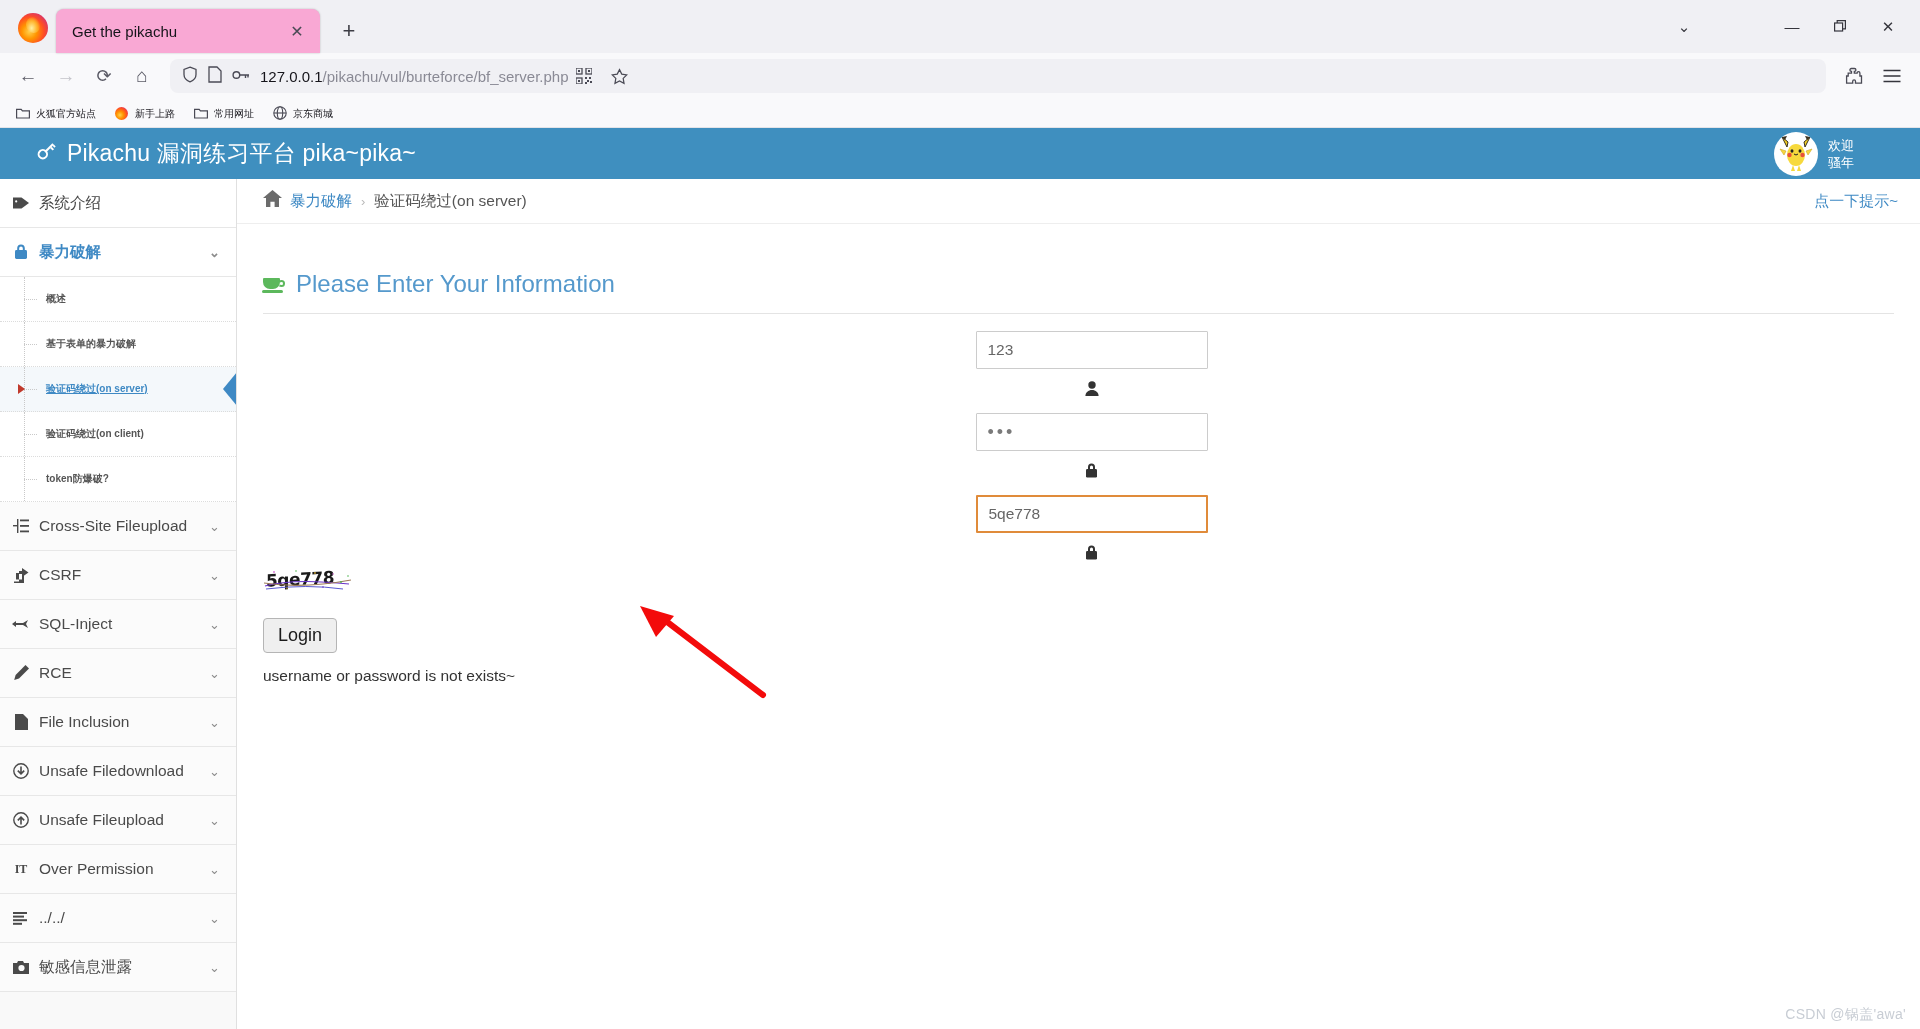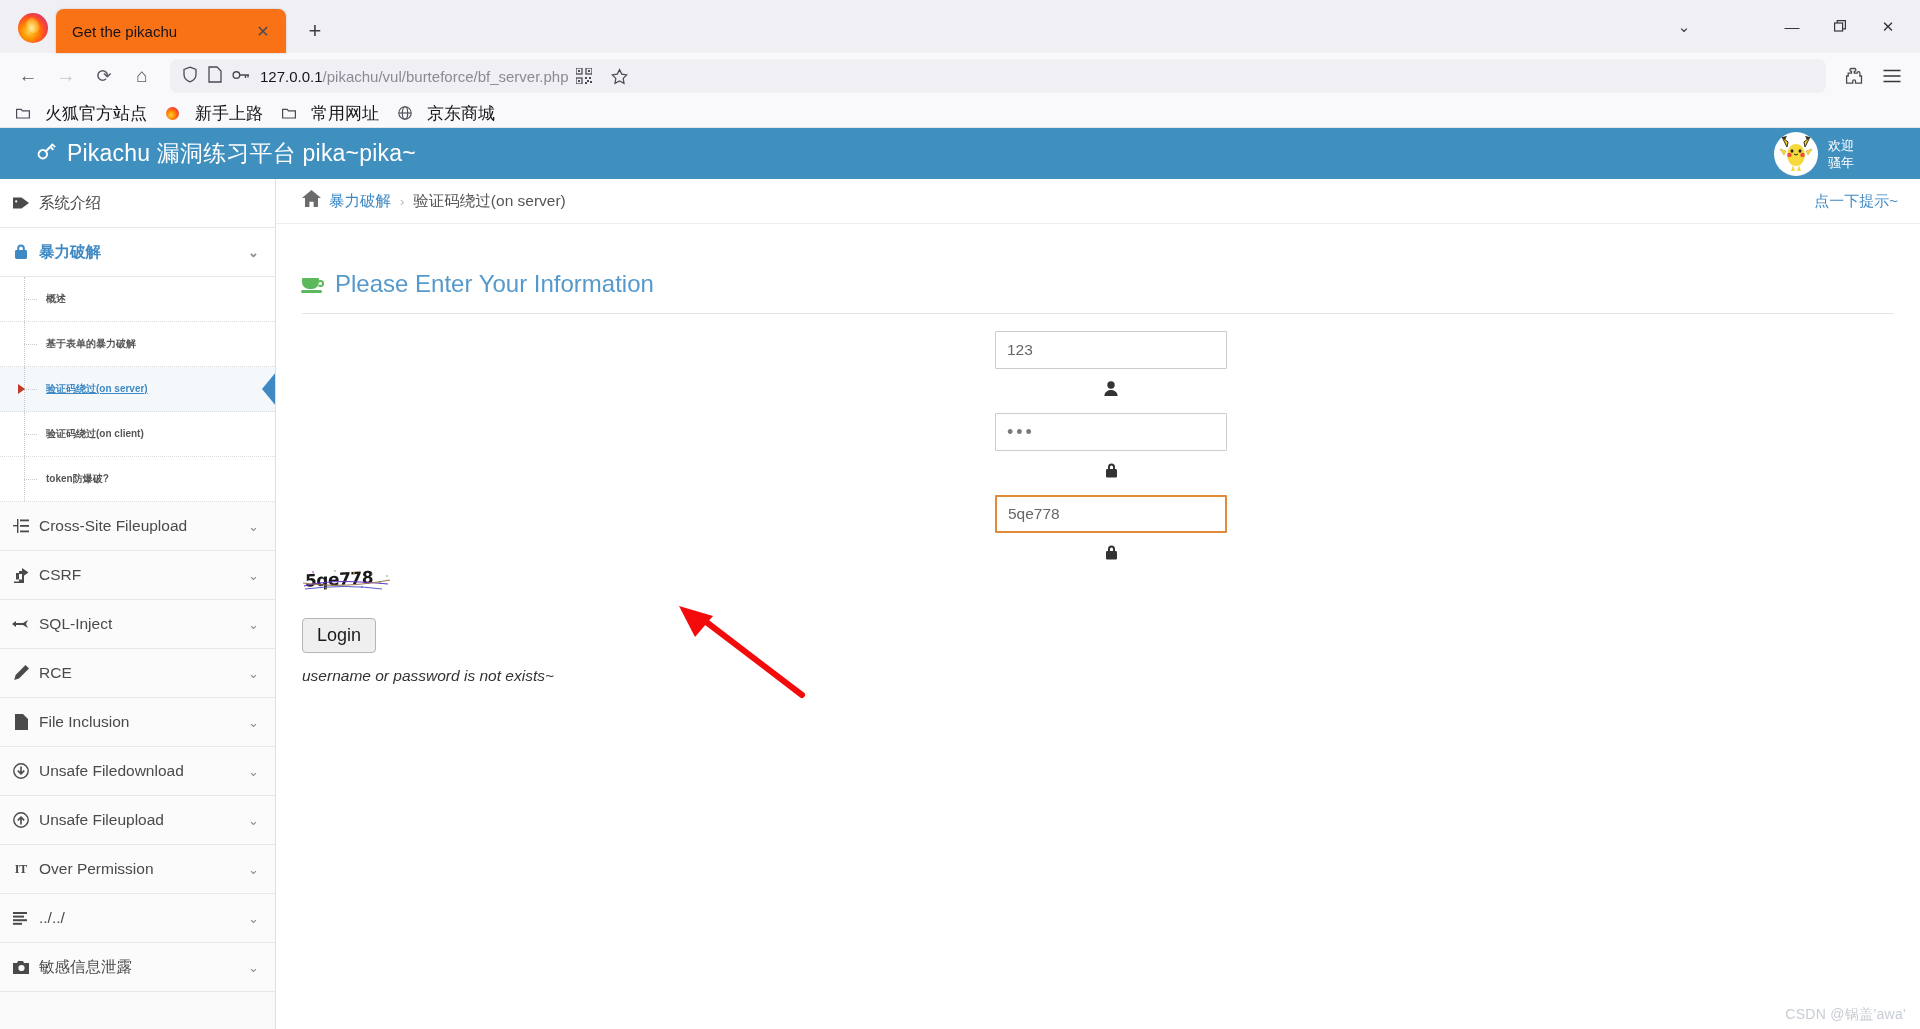--- a/index.html
+++ b/index.html
@@ -23,21 +23,21 @@
     border-radius: 50%;
     background: radial-gradient(circle at 38% 62%, #ffd14d 0%, #ff9500 28%, #ff4f22 55%, #d6326f 80%, #9a3fb5 100%);
     position: relative; flex: none;
   }
   .ff-logo::after {
     content: ""; position: absolute; left: 8px; top: 4px; width: 14px; height: 16px;
     background: radial-gradient(ellipse at 40% 70%, #fff0a0 0%, #ffb52e 45%, rgba(255,120,30,0) 75%);
     border-radius: 50% 50% 45% 55%;
   }
   .tab {
-    width: 230px; height: 44px; background: #f97316;
+    width: 264px; height: 44px; background: #f9a8d4;
     border-radius: 8px 8px 0 0;
     display: flex; align-items: center; padding: 0 10px 0 16px;
     box-shadow: 0 0 2px rgba(0,0,0,0.25);
     flex: none;
   }
   .tab-title {
     flex: 1; font-size: 15px; color: #15141a; white-space: nowrap;
     overflow: hidden; text-overflow: ellipsis;
   }
   .tab-close {
@@ -74,22 +74,22 @@
   .url-text { font-size: 15px; color: #8a8a95; white-space: nowrap; overflow: hidden; }
   .url-text b { color: #15141a; font-weight: 400; }
   .urlbar-right { display: flex; align-items: center; gap: 6px; padding-right: 2px; flex: none; }
   .ubtn { width: 30px; height: 30px; display: flex; align-items: center; justify-content: center; color: #4a4a55; }
 
   .bookmarks {
     height: 29px; background: #f9f9fb; display: flex; align-items: center;
     padding: 0 8px; gap: 4px; border-bottom: 1px solid #e4e4e8; flex: none;
   }
   .bm {
-    display: flex; align-items: center; gap: 15px; padding: 3px 7px;
-    border-radius: 4px; font-size: 17px; color: #15141a; white-space: nowrap;
+    display: flex; align-items: flex-end; gap: 6px; padding: 3px 7px;
+    border-radius: 4px; font-size: 10px; color: #15141a; white-space: nowrap;
   }
   .bm-ico { width: 15px; height: 15px; display: flex; align-items: center; justify-content: center; color: #4a4a55; flex: none; }
 
   
   .page { flex: 1; background: #ffffff; position: relative; overflow: hidden; }
 
   .pika-header {
     height: 51px; background: #3f8fbf;
     display: flex; align-items: center; position: relative;
   }
@@ -104,21 +104,21 @@
   .pika-avatar {
     width: 44px; height: 44px; border-radius: 50%; background: #ffffff;
     display: flex; align-items: center; justify-content: center; overflow: hidden; flex: none;
   }
   .pika-welcome { color: #ffffff; font-size: 13px; line-height: 17px; }
 
   .body-wrap { display: flex; height: calc(100% - 51px); }
 
   
   .sidebar {
-    width: 276px; background: #f9f9f9; border-right: 1px solid #e0e0e0;
+    width: 237px; background: #f9f9f9; border-right: 1px solid #e0e0e0;
     flex: none; overflow: hidden; text-align: right;
   }
   .side-item {
     height: 49px; display: flex; align-items: center; gap: 9px;
     padding: 0 16px 0 12px; border-bottom: 1px solid #e7e7e7;
     font-size: 15.5px; color: #4a4a4a; position: relative; background: #fbfbfb;
   }
   .side-item.plain { background: #ffffff; color: #444; }
   .side-item .chev { margin-left: auto; color: #8c8c8c; font-size: 13px; }
   .side-item .sico { width: 18px; display: flex; align-items: center; justify-content: center; flex: none; font-size: 15px; color: #4a4a4a; }
@@ -209,21 +209,21 @@
     color: #1a1a1a; font-family: "DejaVu Sans", sans-serif; letter-spacing: -.5px;
     transform: skewY(-3deg);
   }
   .captcha svg { position: absolute; left: 0; top: 0; }
 
   .login-btn {
     margin-top: 26px; padding: 6px 14px; font-size: 18px;
     background: #efefef; border: 1px solid #b5b5b5; border-radius: 4px;
     color: #1a1a1a; font-family: "Liberation Sans", sans-serif; cursor: pointer;
   }
-  .err-msg { margin-top: 14px; font-size: 15.5px; color: #333; font-style: italic; }
+  .err-msg { margin-top: 14px; font-size: 15.5px; color: #333; }
 
   .red-arrow { position: absolute; left: 395px; top: 425px; pointer-events: none; }
 
   .watermark {
     position: absolute; right: 14px; bottom: 5px;
     font-size: 14px; color: #c8cdd4; letter-spacing: .3px;
   }
 </style>
 </head>
 <body>

